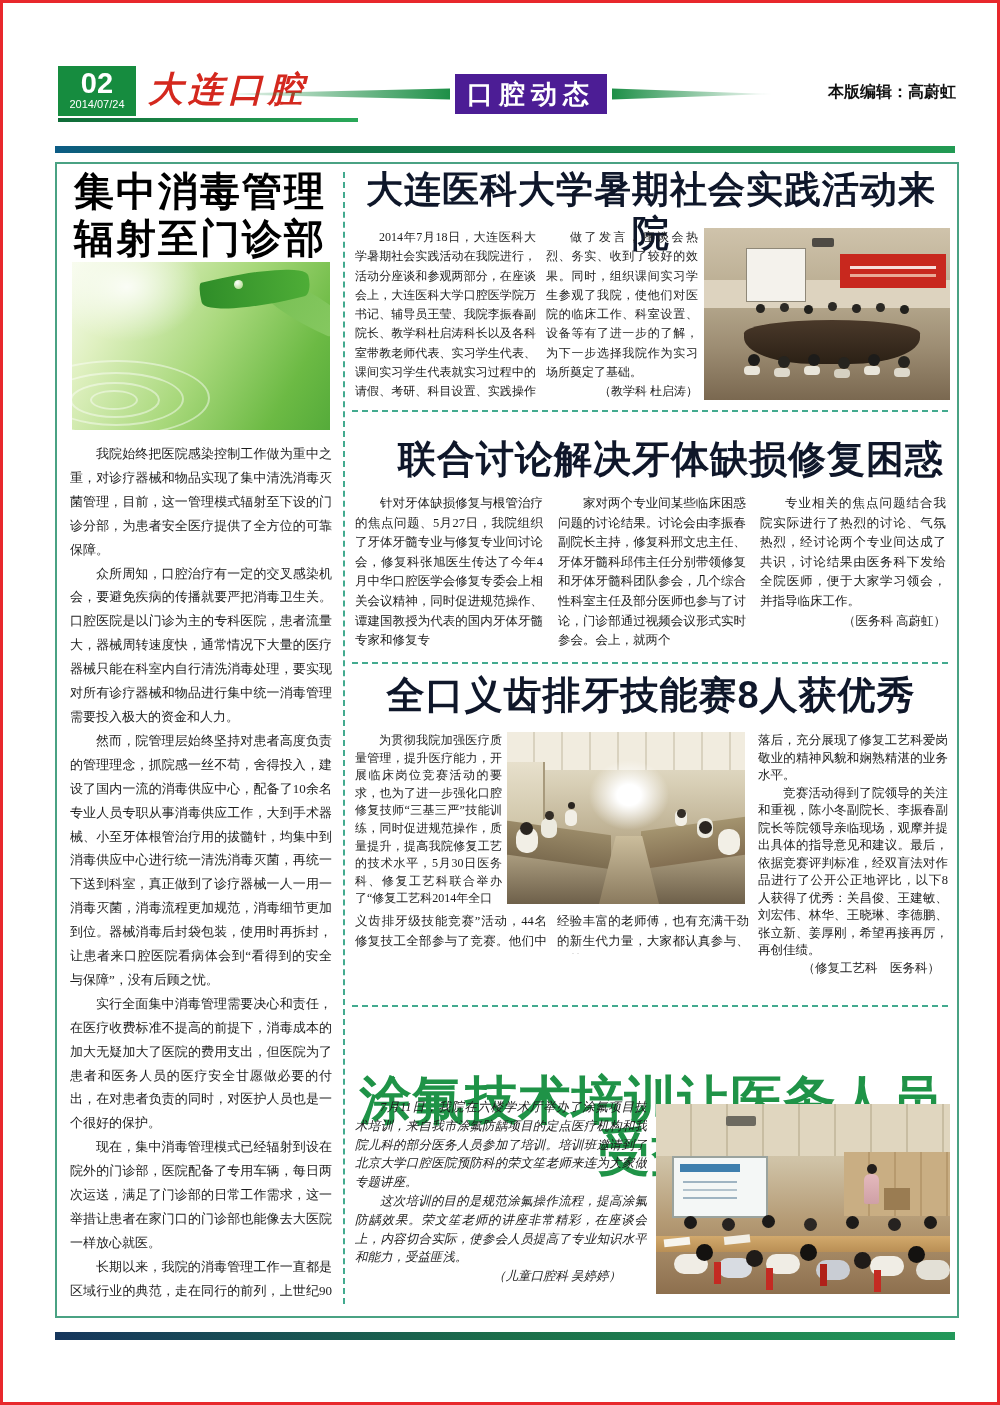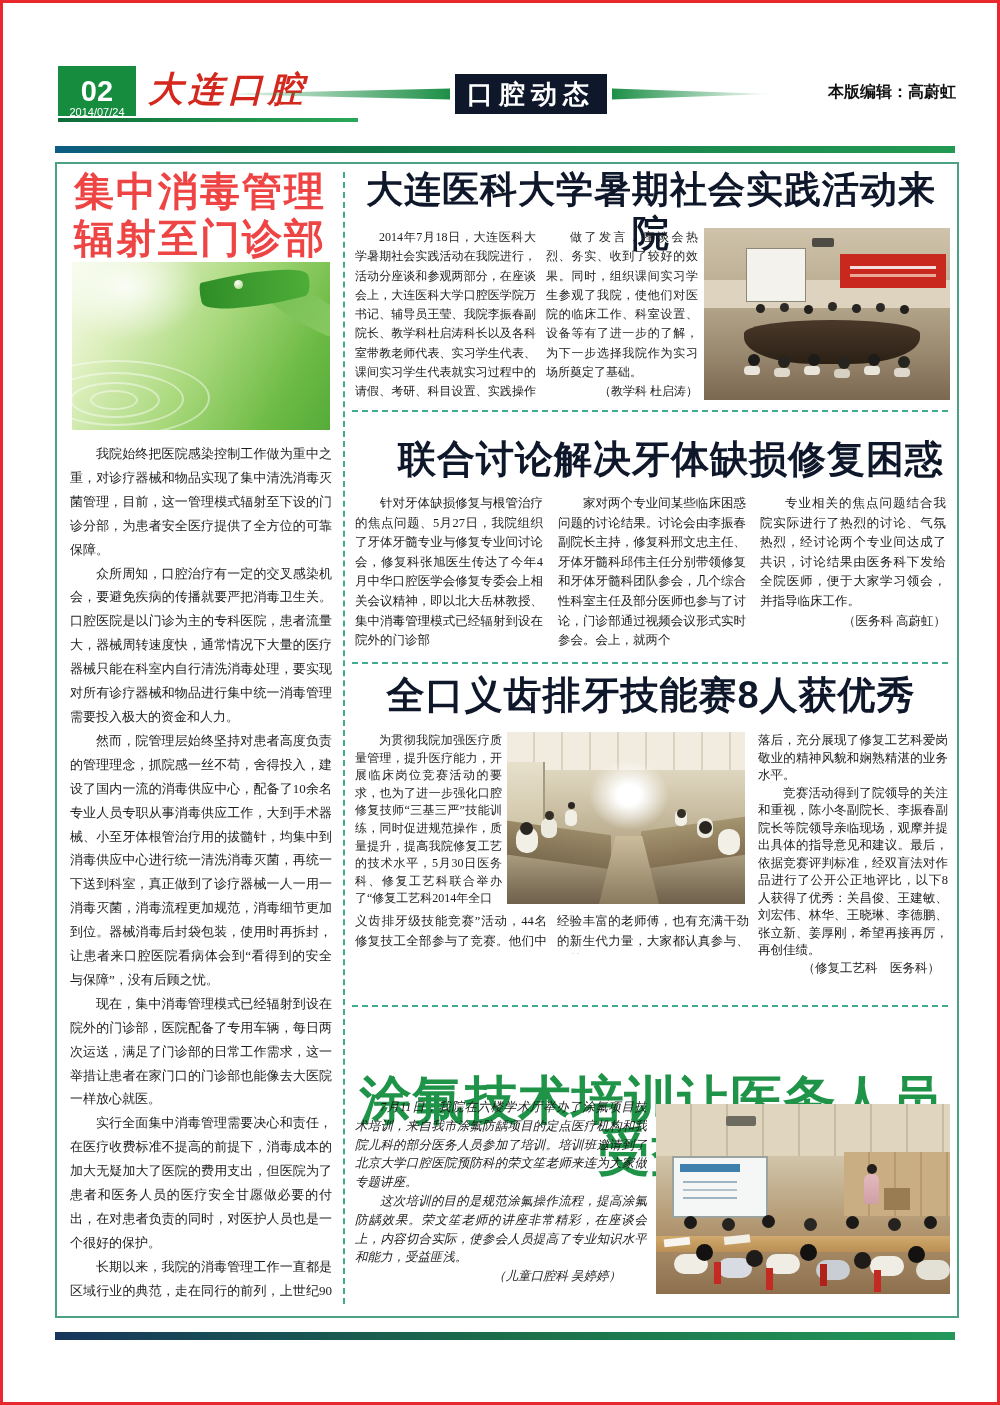--- a/index.html
+++ b/index.html
@@ -4,50 +4,50 @@
 <style>
   html,body{margin:0;padding:0;background:#ffffff;}
   .page{position:relative;width:1000px;height:1405px;background:#ffffff;overflow:hidden;
         font-family:"Liberation Serif",serif;}
   .abs{position:absolute;}
   .frame{position:absolute;inset:0;border:3px solid #e8282c;pointer-events:none;}
 
   
   .pagebox{left:58px;top:66px;width:78px;height:50px;background:#168c3f;color:#fff;text-align:center;
            font-family:"Liberation Sans",sans-serif;}
-  .pagebox .num{font-size:29px;font-weight:bold;line-height:30px;margin-top:10px;}
+  .pagebox .num{font-size:29px;font-weight:bold;line-height:30px;margin-top:2px;}
   .pagebox .date{font-size:11px;line-height:13px;}
   .masthead{left:148px;top:66px;font-size:35px;font-weight:bold;font-style:italic;color:#d4281e;
             letter-spacing:5px;font-family:"Liberation Serif",serif;}
   .mast-underline{left:58px;top:118px;width:300px;height:4px;background:linear-gradient(90deg,#0f6b38,#2aa859);}
   .taper-l{left:210px;top:88px;width:240px;height:12px;
            background:linear-gradient(90deg,rgba(26,140,70,0),#1d8f47);
            clip-path:polygon(0 50%,100% 5%,100% 95%);}
   .taper-r{left:612px;top:88px;width:162px;height:12px;
            background:linear-gradient(270deg,rgba(26,140,70,0),#1d8f47);
            clip-path:polygon(0 5%,100% 50%,0 95%);}
-  .section-box{left:455px;top:74px;width:152px;height:40px;background:#0f172a;color:#fff;
+  .section-box{left:455px;top:74px;width:152px;height:40px;background:#4c1d95;color:#fff;
                font-family:"Liberation Sans",sans-serif;font-weight:bold;font-size:26px;
                letter-spacing:6px;text-align:center;line-height:40px;}
   .editor{left:828px;top:82px;font-size:16px;font-weight:bold;color:#111;}
   .header-bar{left:55px;top:146px;width:900px;height:7px;
               background:linear-gradient(90deg,#0c5c86 0%,#0e6b45 18%,#229a53 100%);}
 
   
   .content-box{left:55px;top:162px;width:900px;height:1152px;border:2px solid #4aa283;background:#fff;}
   .vdash{left:343px;top:172px;width:0;height:1132px;border-left:2px dashed #43aa8f;}
   .hdash{height:0;border-top:2px dashed #43aa8f;}
   .bottom-bar{left:55px;top:1332px;width:900px;height:8px;
               background:linear-gradient(90deg,#16365c 0%,#1b6e4a 50%,#23985a 100%);}
 
   
   .headline{font-family:"Liberation Sans",sans-serif;font-weight:900;text-align:center;letter-spacing:1px;}
   .hl-blue{color:#0f172a;}
   .hl-green{color:#1f9347;}
-  .orange-title{left:68px;top:168px;width:264px;text-align:center;color:#ef4444;
+  .orange-title{left:68px;top:168px;width:264px;text-align:center;color:#000000;
                 font-family:"Liberation Sans",sans-serif;font-weight:900;font-size:40px;
                 line-height:47px;letter-spacing:2px;}
 
   
   .btxt{text-align:justify;color:#1c1c1c;}
   .btxt p{margin:0;text-indent:2em;}
   .byline{margin:0;text-align:right;text-indent:0 !important;}
 
   
   .photo{position:absolute;overflow:hidden;}
@@ -91,22 +91,22 @@
     <div class="ripple" style="left:18px;top:128px;width:44px;height:16px;"></div>
     <div class="ripple" style="left:-2px;top:120px;width:86px;height:32px;"></div>
     <div class="ripple" style="left:-24px;top:110px;width:132px;height:50px;"></div>
     <div class="ripple" style="left:-48px;top:98px;width:182px;height:72px;"></div>
   </div>
 
   <div class="abs btxt" style="left:70px;top:442px;width:262px;height:862px;font-size:13px;line-height:23.9px;overflow:hidden;">
     <p>我院始终把医院感染控制工作做为重中之重，对诊疗器械和物品实现了集中清洗消毒灭菌管理，目前，这一管理模式辐射至下设的门诊分部，为患者安全医疗提供了全方位的可靠保障。</p>
     <p>众所周知，口腔治疗有一定的交叉感染机会，要避免疾病的传播就要严把消毒卫生关。口腔医院是以门诊为主的专科医院，患者流量大，器械周转速度快，通常情况下大量的医疗器械只能在科室内自行清洗消毒处理，要实现对所有诊疗器械和物品进行集中统一消毒管理需要投入极大的资金和人力。</p>
     <p>然而，院管理层始终坚持对患者高度负责的管理理念，抓院感一丝不苟，舍得投入，建设了国内一流的消毒供应中心，配备了10余名专业人员专职从事消毒供应工作，大到手术器械、小至牙体根管治疗用的拔髓针，均集中到消毒供应中心进行统一清洗消毒灭菌，再统一下送到科室，真正做到了诊疗器械一人一用一消毒灭菌，消毒流程更加规范，消毒细节更加到位。器械消毒后封袋包装，使用时再拆封，让患者来口腔医院看病体会到“看得到的安全与保障”，没有后顾之忧。</p>
+    <p>实行全面集中消毒管理需要决心和责任，在医疗收费标准不提高的前提下，消毒成本的加大无疑加大了医院的费用支出，但医院为了患者和医务人员的医疗安全甘愿做必要的付出，在对患者负责的同时，对医护人员也是一个很好的保护。</p>
     <p>现在，集中消毒管理模式已经辐射到设在院外的门诊部，医院配备了专用车辆，每日两次运送，满足了门诊部的日常工作需求，这一举措让患者在家门口的门诊部也能像去大医院一样放心就医。</p>
-    <p>实行全面集中消毒管理需要决心和责任，在医疗收费标准不提高的前提下，消毒成本的加大无疑加大了医院的费用支出，但医院为了患者和医务人员的医疗安全甘愿做必要的付出，在对患者负责的同时，对医护人员也是一个很好的保护。</p>
     <p>长期以来，我院的消毒管理工作一直都是区域行业的典范，走在同行的前列，上世纪90年代就率先引进卡式消毒炉，现在又实现更高标准的集中式消毒管理，充分体现了“大口”服务的优质品牌。</p>
 
   </div>
 
   <div class="abs headline hl-blue" style="left:352px;top:168px;width:598px;font-size:37px;line-height:44px;">大连医科大学暑期社会实践活动来院</div>
 
   <div class="abs btxt" style="left:355px;top:228px;width:181px;height:176px;font-size:12px;line-height:19.3px;overflow:hidden;">
     <p>2014年7月18日，大连医科大学暑期社会实践活动在我院进行，活动分座谈和参观两部分，在座谈会上，大连医科大学口腔医学院万书记、辅导员王莹、我院李振春副院长、教学科杜启涛科长以及各科室带教老师代表、实习学生代表、课间实习学生代表就实习过程中的请假、考研、科目设置、实践操作等问题代表不同层面</p>
   </div>
   <div class="abs btxt" style="left:546px;top:228px;width:152px;height:176px;font-size:12px;line-height:19.3px;overflow:hidden;">
@@ -124,21 +124,21 @@
     <div class="ph" style="left:52px;top:76px;width:9px;height:9px;border-radius:50%;background:#262420;box-shadow:24px -1px 0 #2c2a26,48px 1px 0 #21201c,72px -2px 0 #2c2a26,96px 0 0 #262420,120px -1px 0 #2c2a26,144px 1px 0 #21201c;"></div>
     <div class="ph" style="left:44px;top:126px;width:12px;height:12px;border-radius:50%;background:#1d1c1a;box-shadow:30px 2px 0 #26241f,60px 0 0 #1d1c1a,90px 3px 0 #26241f,120px 0 0 #1d1c1a,150px 2px 0 #26241f;"></div>
     <div class="ph" style="left:40px;top:138px;width:16px;height:9px;border-radius:4px;background:#e9e5da;box-shadow:30px 2px 0 #ded9cc,60px 0 0 #e9e5da,90px 3px 0 #d6d1c2,120px 0 0 #e9e5da,150px 2px 0 #ded9cc;"></div>
   </div>
 
   <div class="abs hdash" style="left:352px;top:410px;width:596px;"></div>
 
   <div class="abs headline hl-blue" style="left:372px;top:436px;width:598px;font-size:38px;line-height:46px;">联合讨论解决牙体缺损修复困惑</div>
 
   <div class="abs btxt" style="left:355px;top:494px;width:188px;height:160px;font-size:12.5px;line-height:19.6px;overflow:hidden;">
-    <p>针对牙体缺损修复与根管治疗的焦点问题、5月27日，我院组织了牙体牙髓专业与修复专业间讨论会，修复科张旭医生传达了今年4月中华口腔医学会修复专委会上相关会议精神，即以北大岳林教授、集中消毒管理模式已经辐射到设在院外的门诊部</p>
+    <p>针对牙体缺损修复与根管治疗的焦点问题、5月27日，我院组织了牙体牙髓专业与修复专业间讨论会，修复科张旭医生传达了今年4月中华口腔医学会修复专委会上相关会议精神，同时促进规范操作、谭建国教授为代表的国内牙体牙髓专家和修复专</p>
   </div>
   <div class="abs btxt" style="left:558px;top:494px;width:188px;height:160px;font-size:12.5px;line-height:19.6px;overflow:hidden;">
     <p>家对两个专业间某些临床困惑问题的讨论结果。讨论会由李振春副院长主持，修复科邢文忠主任、牙体牙髓科邱伟主任分别带领修复和牙体牙髓科团队参会，几个综合性科室主任及部分医师也参与了讨论，门诊部通过视频会议形式实时参会。会上，就两个</p>
   </div>
   <div class="abs btxt" style="left:760px;top:494px;width:186px;height:160px;font-size:12.5px;line-height:19.6px;overflow:hidden;">
     <p>专业相关的焦点问题结合我院实际进行了热烈的讨论、气氛热烈，经讨论两个专业间达成了共识，讨论结果由医务科下发给全院医师，便于大家学习领会，并指导临床工作。</p>
     <p class="byline">（医务科 高蔚虹）</p>
   </div>
 
   <div class="abs hdash" style="left:352px;top:662px;width:596px;"></div>

